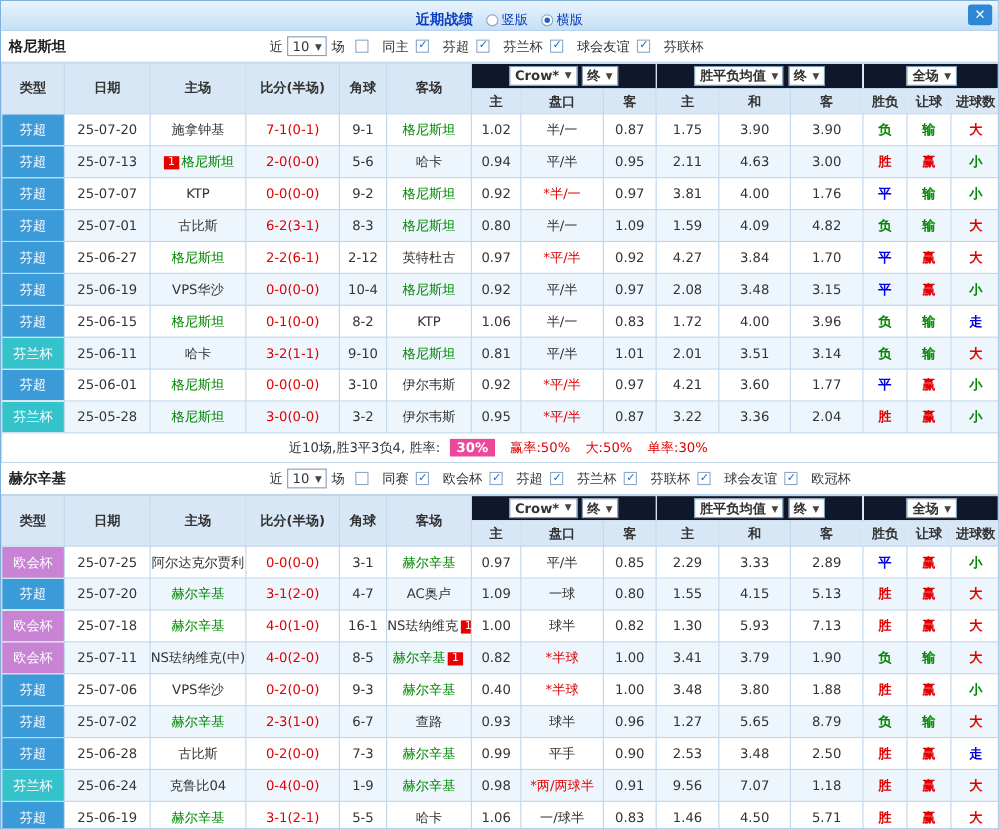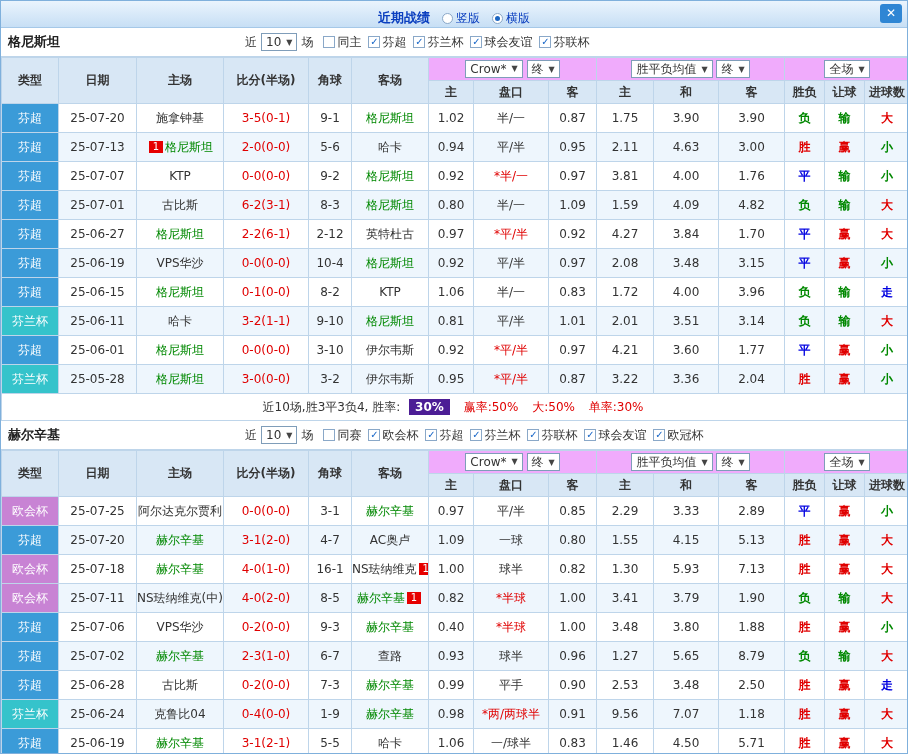--- a/index.html
+++ b/index.html
@@ -16,42 +16,42 @@
          display:inline-block;position:relative;box-sizing:border-box}
   .radio.checked::after{content:"";position:absolute;left:2px;top:2px;width:5px;height:5px;
          border-radius:50%;background:#1c66c2}
   .close-btn{position:absolute;right:5px;top:3px;width:22px;height:19px;background:#2f86d4;color:#fff;
          font-weight:bold;text-align:center;line-height:19px;border-radius:3px;cursor:pointer}
   
   .section-bar{height:28px;display:flex;align-items:center;background:#fff;border-bottom:1px solid #bed5ea}
   .team-name{font-weight:bold;font-size:13px;padding-left:7px;width:244px;box-sizing:border-box;color:#222}
   .filter{display:flex;align-items:center;gap:4px}
   .cb-wrap{display:inline-flex;align-items:center;margin-left:6px}
-  .cb-item{display:inline-flex;align-items:center;gap:2px;margin-right:7px;cursor:pointer}
+  .cb-item{display:inline-flex;align-items:center;gap:12px;margin-right:7px;cursor:pointer}
   .cb{width:12px;height:12px;border:1px solid #8aa8c8;background:#fff;display:inline-flex;
       align-items:center;justify-content:center;font-size:10px;line-height:12px;color:#1766c8;box-sizing:border-box}
   .select{display:inline-flex;align-items:center;gap:5px;border:1px solid #7f9db9;background:#fff;
       padding:1px 4px;height:18px;box-sizing:border-box;cursor:pointer;white-space:nowrap}
   .select .arr{font-size:8px;color:#444}
   
   table{width:100%;border-collapse:collapse;table-layout:fixed}
   th,td{border:1px solid #bed5ea;text-align:center;overflow:hidden;white-space:nowrap;padding:0}
   thead th{background:#d8e7f5;height:22px;font-weight:bold;font-size:12px;color:#333}
-  thead th.group-th{background:#f0abfc;font-weight:normal}
+  thead th.group-th{background:#0f172a;font-weight:bold}
   tbody td{height:28px;background:#fff}
   tr.alt td{background:#eef6fd}
   td.type-cell{color:#fff}
   td.score{color:#e00000}
   td.team.hl{color:#008800}
   .c-red{color:#e00000}.c-green{color:#008800}.c-blue{color:#0000e0}
   .bold{font-weight:bold}
   .badge1{display:inline-block;min-width:12px;height:12px;line-height:12px;background:#e60000;color:#fff;
       font-size:10px;margin:0 2px;padding:0 1px;vertical-align:1px}
   tfoot td{height:26px;background:#fff}
-  .win-badge{background:#4c1d95;color:#fff;padding:1px 6px;margin:0 5px;font-weight:bold}
+  .win-badge{background:#ec4899;color:#fff;padding:1px 6px;margin:0 5px;font-weight:bold}
   .rate-red{color:#e00000;margin:0 5px}
 </style>
 </head>
 <body>
 
 <div class="window">
 
   <div class="titlebar">
     <span class="title">近期战绩</span>
     <span class="radio-item">
@@ -162,21 +162,21 @@
           <th>胜负</th>
           <th>让球</th>
           <th>进球数</th>
         </tr>
       </thead>
       <tbody>
           <tr>
             <td class="type-cell" style="background: rgb(59, 155, 216);">芬超</td>
             <td>25-07-20</td>
             <td class="team"><span>施拿钟基</span></td>
-            <td class="score">3-5(0-1)</td>
+            <td class="score">7-1(0-1)</td>
             <td>9-1</td>
             <td class="team hl"><span>格尼斯坦</span></td>
             <td>1.02</td>
             <td>半/一</td>
             <td>0.87</td>
             <td>1.75</td>
             <td>3.90</td>
             <td>3.90</td>
             <td class="bold c-green">负</td>
             <td class="bold c-green">输</td>

